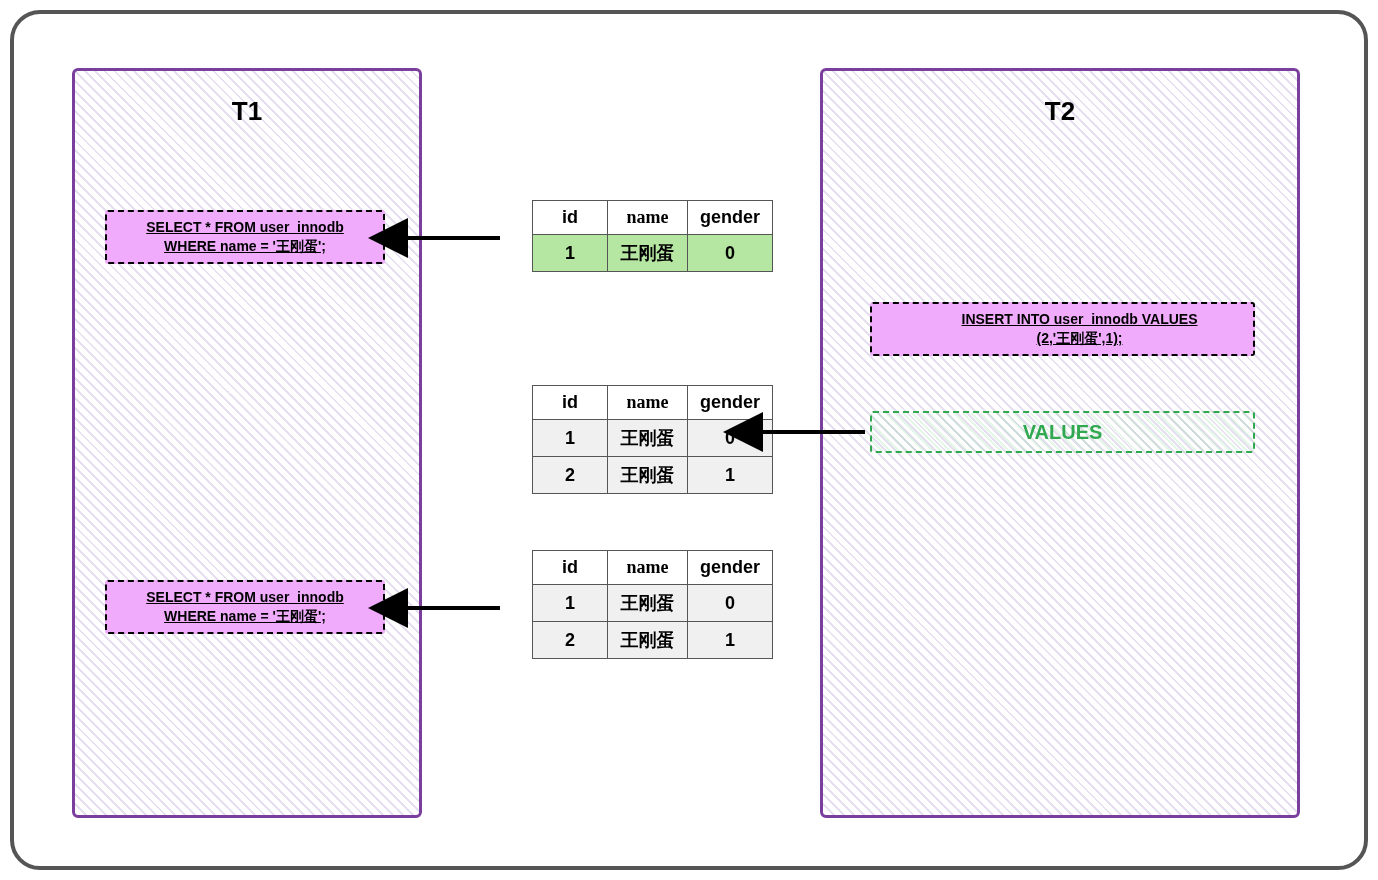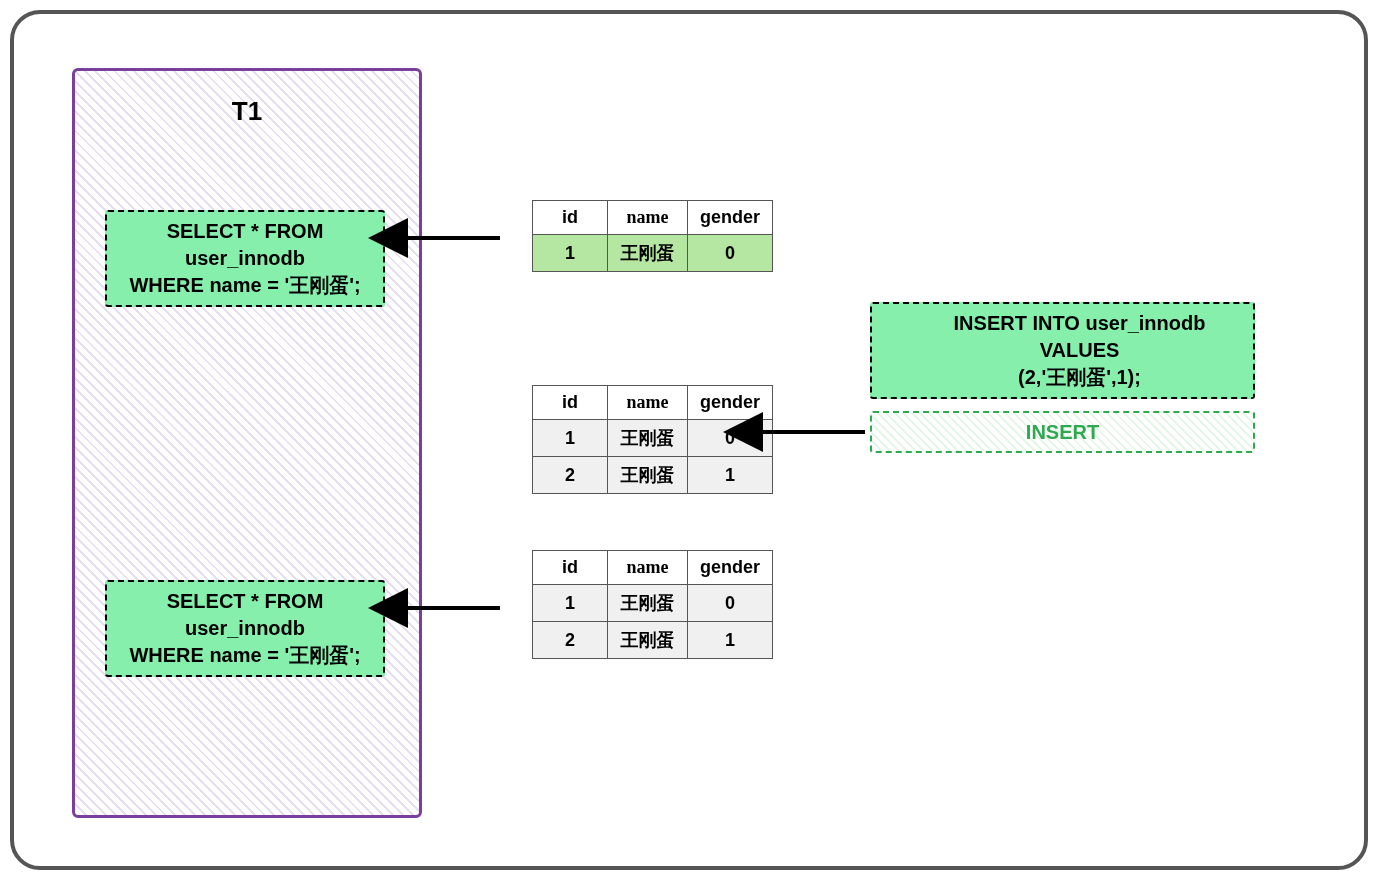--- a/index.html
+++ b/index.html
@@ -43,27 +43,28 @@
     left: 0;
     width: 100%;
     text-align: center;
     font-size: 26px;
     font-weight: bold;
     color: #000;
   }
   .sql-box {
     position: absolute;
     border: 2.5px dashed #000;
-    background: #86efac;
+    background: #f0abfc;
     padding: 6px 8px;
     text-align: center;
-    font-size: 20px;
+    font-size: 14px;
     font-weight: bold;
     border-radius: 3px;
     line-height: 1.35;
+    text-decoration: underline;
   }
   .commit-box {
     position: absolute;
     border: 2px dashed #2fa84f;
     color: #2fa84f;
     font-weight: bold;
     text-align: center;
     font-size: 20px;
     border-radius: 3px;
     padding-top: 8px;
@@ -111,39 +112,42 @@
 </head>
 <body>
 
 <div class="canvas">
   <div class="outer-frame"></div>
 
   <div class="tx-box" style="left:72px; top:68px; width:350px; height:750px;">
     <div class="tx-title">T1</div>
   </div>
 
+  <div class="tx-box" style="left:820px; top:68px; width:480px; height:750px;">
+    <div class="tx-title">T2</div>
+  </div>
 
   <div class="sql-box" style="left:105px; top:210px; width:280px;">
     <div>SELECT * FROM user_innodb</div>
     <div>WHERE name = '王刚蛋';</div>
   </div>
 
   <div class="sql-box" style="left:105px; top:580px; width:280px;">
     <div>SELECT * FROM user_innodb</div>
     <div>WHERE name = '王刚蛋';</div>
   </div>
 
 
   <div class="sql-box" style="left:870px; top:302px; width:385px;padding-left:42px;">
     <div>INSERT INTO user_innodb VALUES</div>
     <div>(2,'王刚蛋',1);</div>
   </div>
 
   <div class="commit-box" style="left:870px; top:411px; width:385px; height:42px;">
-    <span>INSERT</span>
+    <span>VALUES</span>
   </div>
 
   <table class="tbl" style="left:500px; top:200px;">
     <thead>
       <tr>
         <th class="col-id">id</th>
         <th class="col-name">name</th>
         <th class="col-gender">gender</th>
       </tr>
     </thead>

